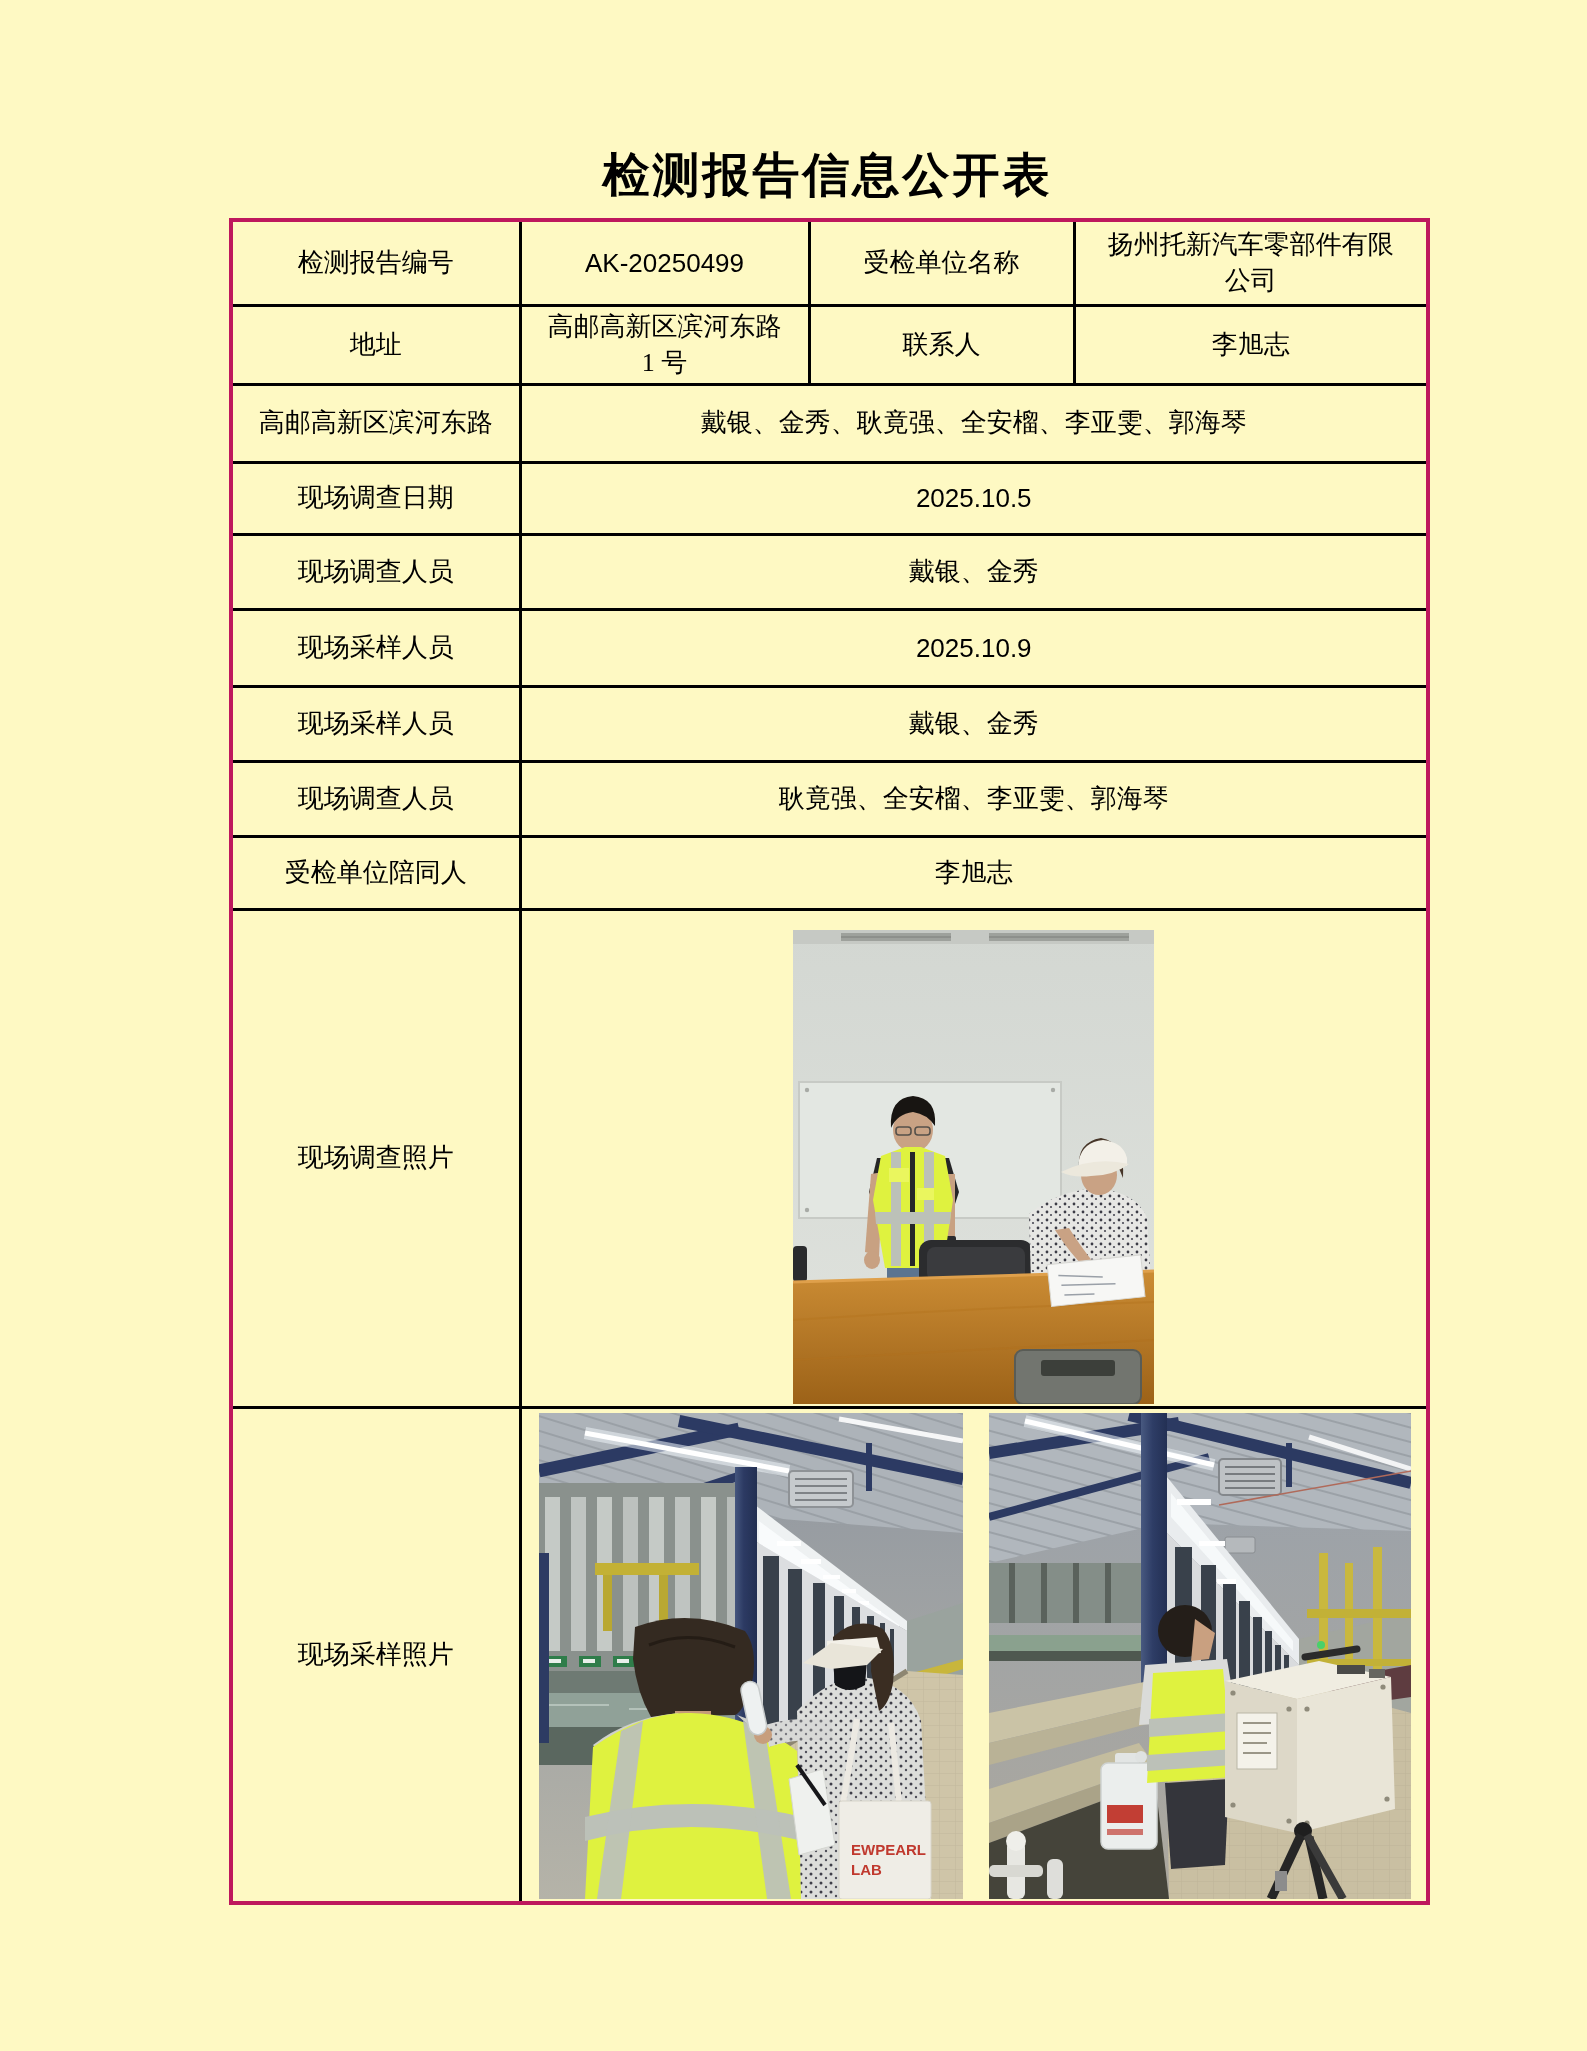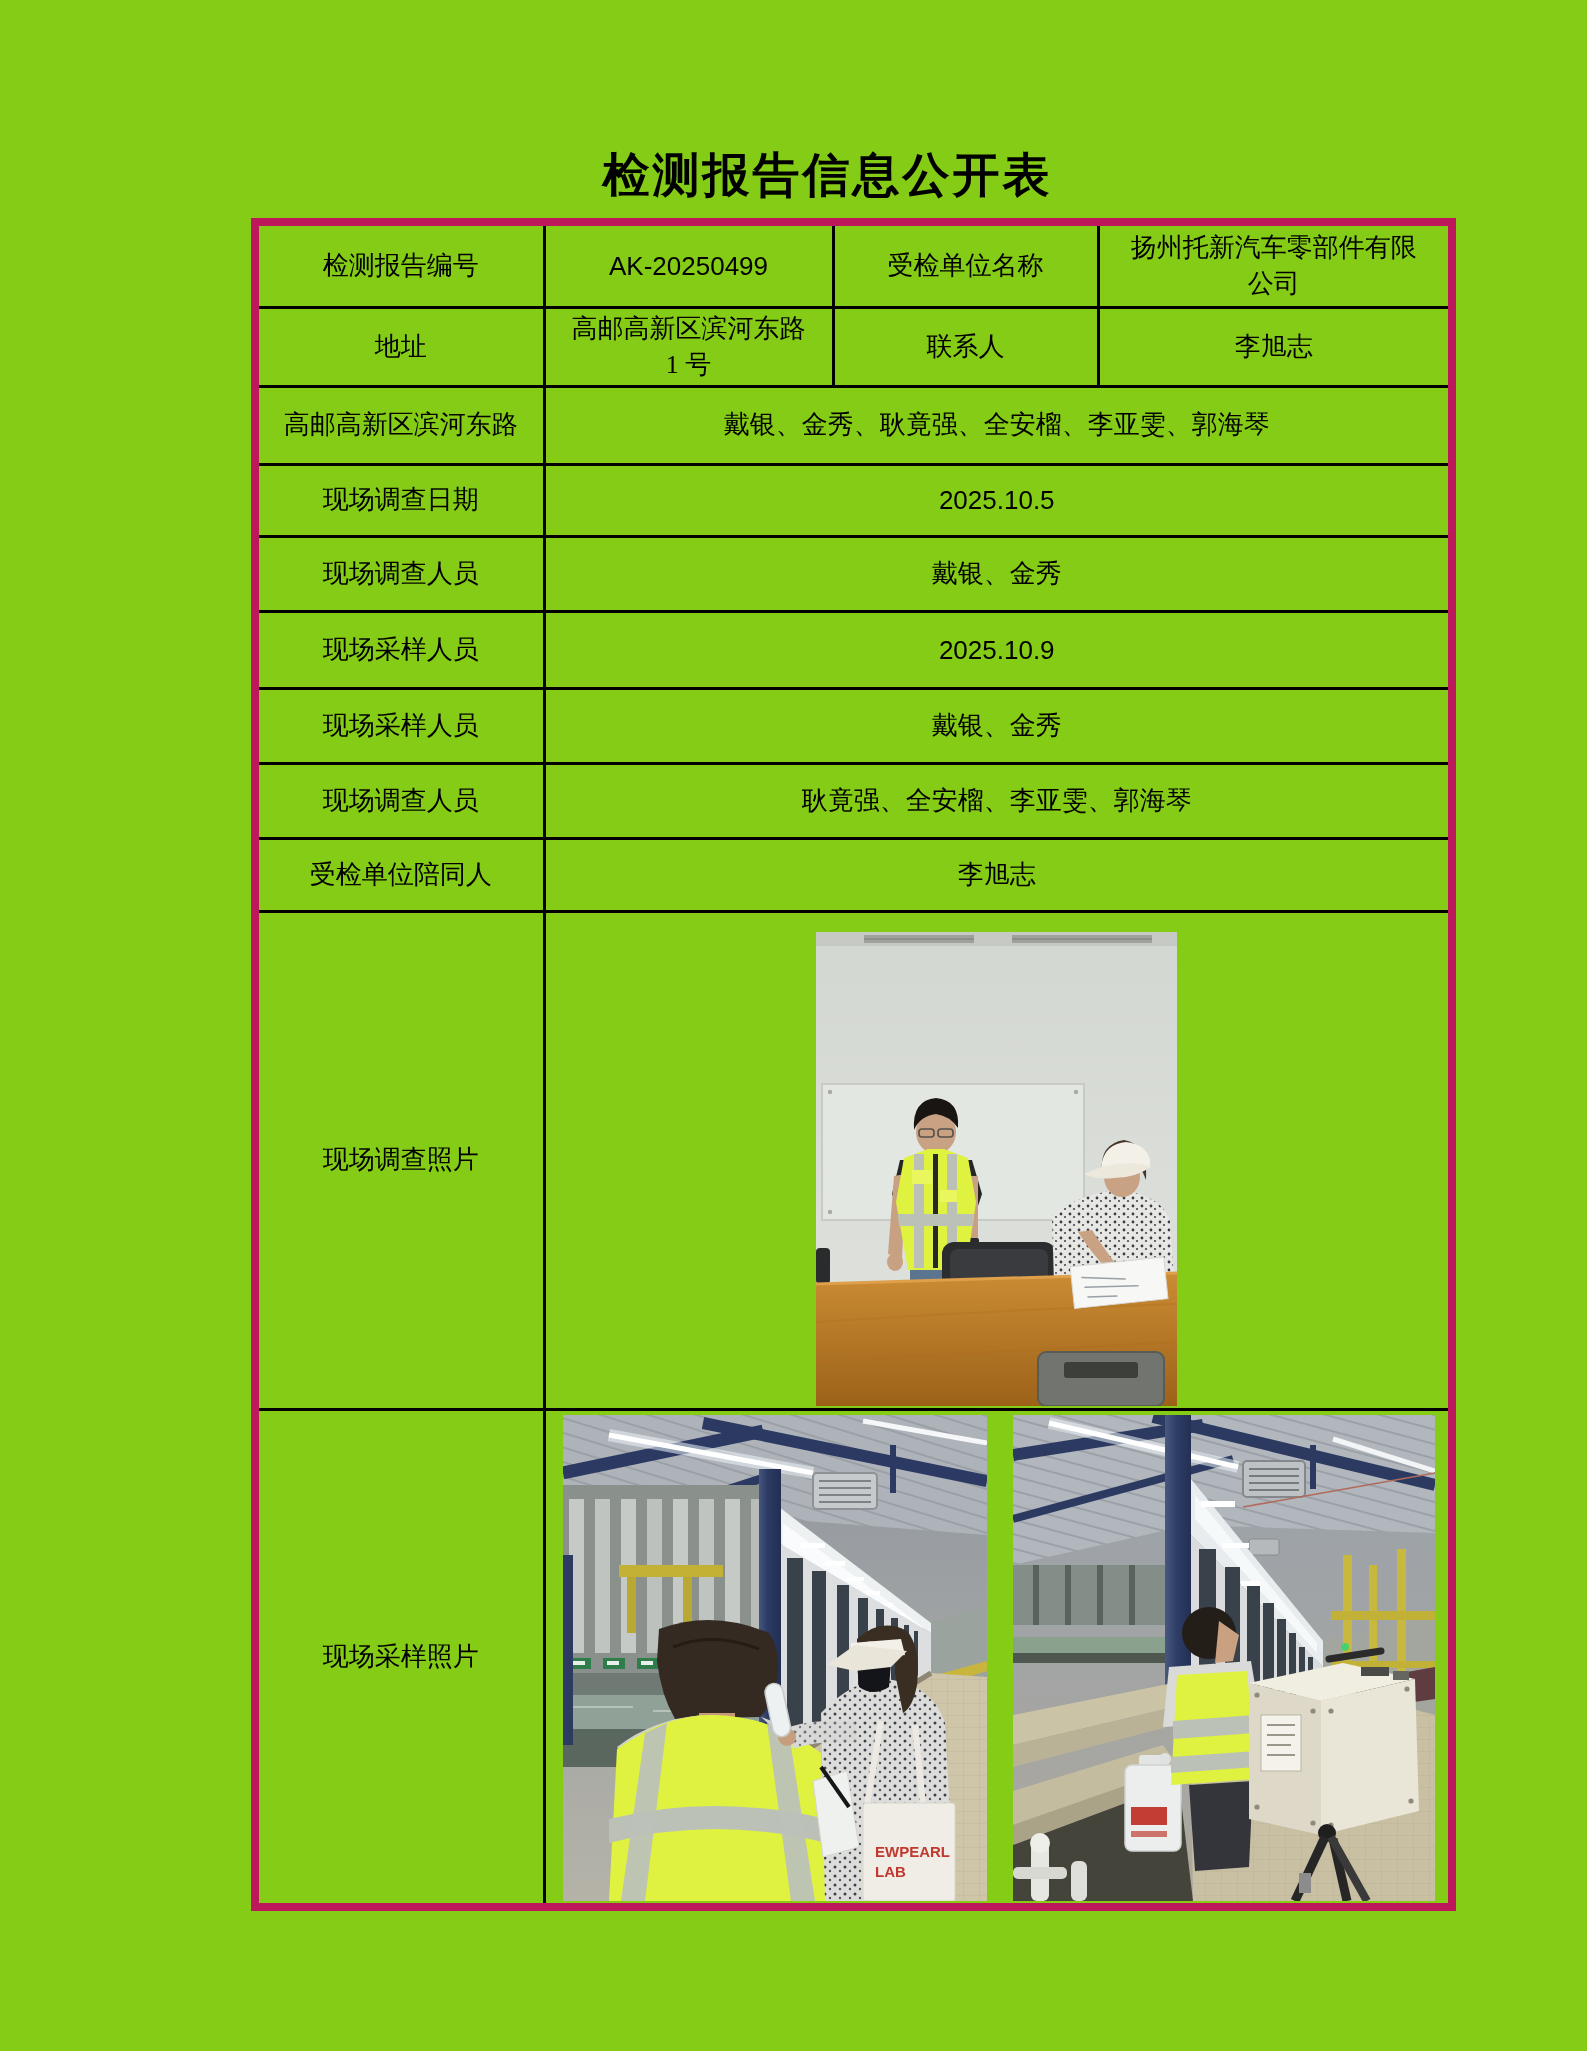--- a/index.html
+++ b/index.html
@@ -1,28 +1,27 @@
 <!DOCTYPE html>
 <html><head>
 <meta charset="utf-8">
 <style>
   html,body{margin:0;padding:0;background:#ffffff;}
   .page{
-    position:relative;width:1587px;height:2051px;background:#84cc16;
+    position:relative;width:1587px;height:2051px;background:#fef9c3;
     font-family:"Liberation Serif","DejaVu Serif",serif;color:#000;overflow:hidden;
   }
   .doc-title{
     position:absolute;left:229px;top:140px;width:1197px;height:70px;
     text-align:center;font-size:47px;font-weight:bold;letter-spacing:3px;line-height:70px;
   }
   table.report{
     position:absolute;left:229px;top:218px;width:1197px;
     border-collapse:collapse;table-layout:fixed;
-    border:8px solid #be185d;
-    margin-left:22px;
+    border:4px solid #be185d;
   }
   table.report td{
     border:3px solid #000;
     font-size:26px;line-height:36px;
     text-align:center;vertical-align:middle;
     padding:2px 10px;overflow:hidden;
   }
   td.lbl{}
   td.val{}
   .latin{font-family:Liberation Sans, sans-serif;font-size:25px;}

